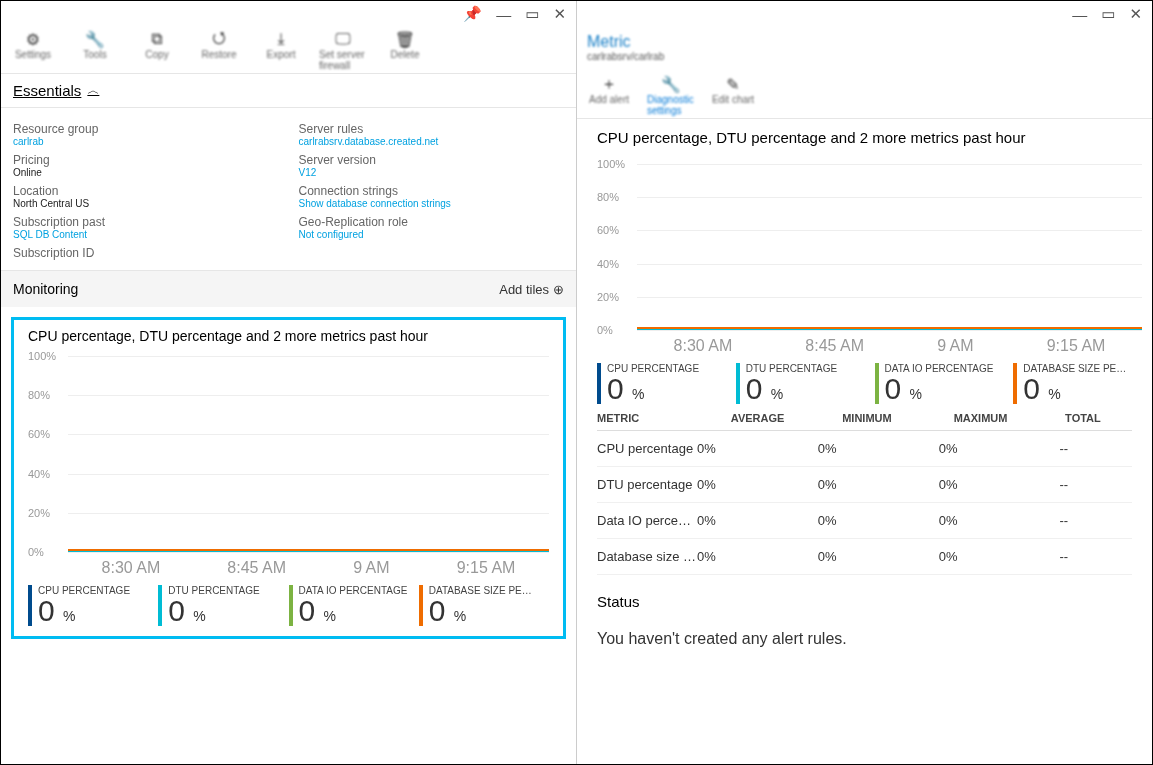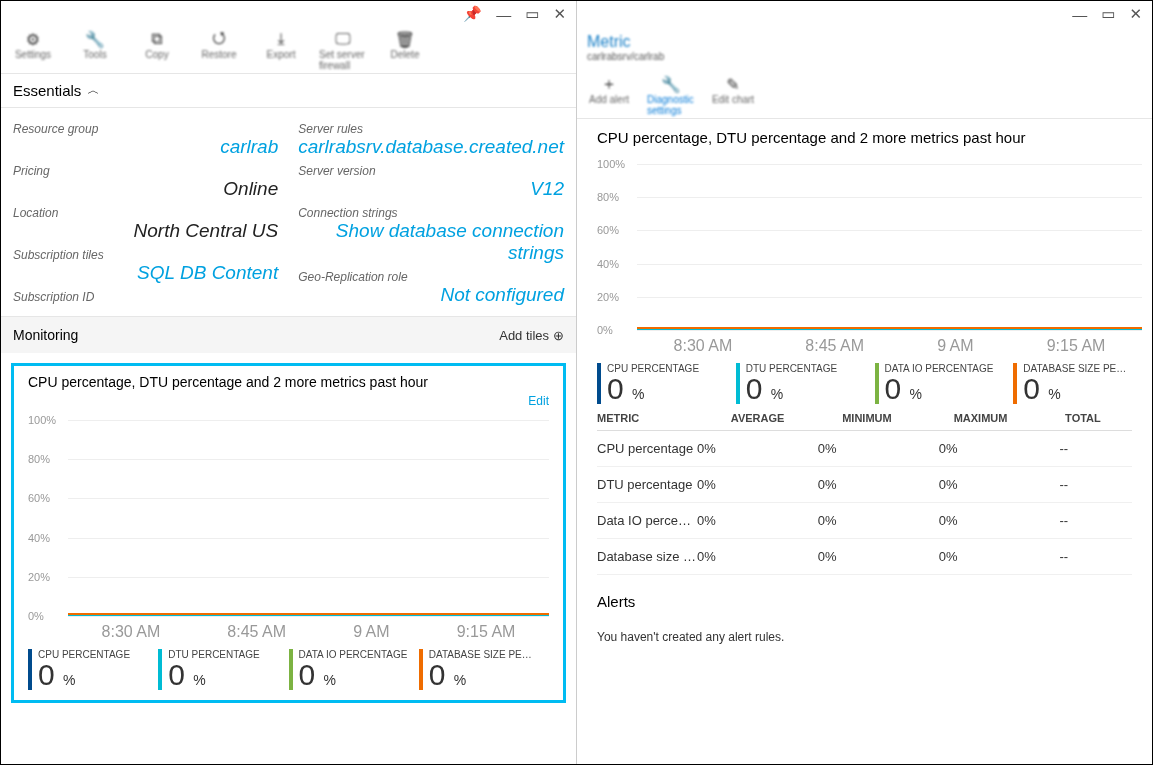--- a/index.html
+++ b/index.html
@@ -11,25 +11,25 @@
 .win-controls span { cursor:pointer; }
 .header-area { padding:10px 10px 6px 10px;}
 .blade-title { font-size:16px; color:#1a80c7; font-family:"Segoe UI Light",sans-serif; filter:blur(1.2px); }
 .blade-sub { font-size:10px; color:#555; filter:blur(1.2px); }
 .toolbar { display:flex; gap:14px; padding:6px 8px 2px 8px; border-bottom:1px solid #e6e6e6; }
 .toolbar2 { display:flex; gap:14px; padding:6px 8px 2px 8px; border-bottom:1px solid #e6e6e6;}
 .tbtn { display:flex; flex-direction:column; align-items:center; width:48px; font-size:10px; color:#666; cursor:pointer; filter:blur(1px); }
 .tbtn .ic { width:20px; height:20px; display:flex; align-items:center; justify-content:center; font-size:16px; color:#333;}
 .tbtn.active { color:#0078d7;}
 .tbtn.active .ic {color:#0078d7;}
-.essentials-bar { padding:8px 12px; font-size:15px; display:flex; align-items:center; gap:6px; border-bottom:1px solid #e6e6e6;}
-.essentials-body { display:flex; padding:8px 12px 10px 12px; font-size:13px; border-bottom:1px solid #e6e6e6; gap:20px;font-style:italic;}
+.essentials-bar { padding:8px 12px; font-size:15px; display:flex; align-items:center; gap:6px; border-bottom:1px solid #e6e6e6;text-decoration:underline;}
+.essentials-body { display:flex; padding:8px 12px 10px 12px; font-size:13px; border-bottom:1px solid #e6e6e6; gap:20px;}
 .col { flex:1; }
 .label { color:#666; font-size:12px; margin-top:6px;}
-.val { color:#222; font-size:19px;text-align:right;}
+.val { color:#222; font-size:10px;}
 .link { color:#00a1e0; cursor:pointer; }
 .section-hdr { padding:10px 12px; display:flex; justify-content:space-between; align-items:center; font-size:14px; background:#f5f5f5;}
 .addtiles { font-size:13px; color:#333; display:flex; gap:4px; cursor:pointer;}
 .chart-tile { margin:10px; border:3px solid #00bcf2; padding:8px 14px 10px 14px; }
 .chart-tile-title { font-size:14px; margin-bottom:4px;}
 .edit-link { text-align:right; font-size:12px; color:#00a1e0; cursor:pointer; }
 .chart-area { position:relative; height:210px; margin-top:5px;}
 .chart-area-r { position:relative; height:180px; margin:5px 10px 0 20px;}
 .ylabel { position:absolute; left:0; font-size:11px; color:#999; transform:translateY(-50%); }
 .grid-line { position:absolute; left:40px; right:0; border-top:1px solid #eee; }
@@ -42,21 +42,21 @@
 .metric-card .mval { font-size:30px; font-weight:300; color:#333; line-height:1;}
 .metric-card .mval .unit { font-size:14px; }
 .right-title { font-size:15px; padding:10px 14px 6px 20px;}
 .table { padding:8px 20px 0 20px; font-size:12px;}
 .table-header { display:flex; font-size:11px; color:#444; font-weight:600; border-bottom:1px solid #ddd; padding-bottom:6px;}
 .table-row { display:flex; padding:10px 0; border-bottom:1px solid #f0f0f0; font-size:13px; color:#333;}
 .c1{flex:1.2} .c2{flex:1} .c3{flex:1} .c4{flex:1} .c5{flex:0.6}
 .ellipsis{white-space:nowrap;overflow:hidden;text-overflow:ellipsis;max-width:100px;}
 .alerts-hdr{font-size:15px; padding:18px 20px 8px 20px;}
 .alerts-cols { display:flex; font-size:11px; font-weight:600; color:#444; padding:6px 20px;}
-.alerts-empty{font-size:12px; padding:12px 20px; color:#333;}
+.alerts-empty{font-size:16px; padding:12px 20px; color:#333;}
 .chev{font-size:12px;}
 </style>
 </head>
 <body>
 
 <div class="panes">
 
   <div class="pane">
     <div class="win-controls">
       <span>📌</span>
@@ -99,21 +99,21 @@
       <span class="chev">︿</span>
     </div>
     <div class="essentials-body">
       <div class="col" id="ess-left">
           <div class="label">Resource group</div>
           <div class="val link">carlrab</div>
           <div class="label">Pricing</div>
           <div class="val">Online</div>
           <div class="label">Location</div>
           <div class="val">North Central US</div>
-          <div class="label">Subscription tiles</div>
+          <div class="label">Subscription past</div>
           <div class="val link">SQL DB Content</div>
           <div class="label">Subscription ID</div>
           <div class="val"></div>
         </div>
       <div class="col" id="ess-right">
           <div class="label">Server rules</div>
           <div class="val link">carlrabsrv.database.created.net</div>
           <div class="label">Server version</div>
           <div class="val link">V12</div>
           <div class="label">Connection strings</div>
@@ -124,21 +124,20 @@
     </div>
     <div class="section-hdr">
       <span>Monitoring</span>
       <span class="addtiles">
         <span>Add tiles</span>
         <span>⊕</span>
       </span>
     </div>
     <div class="chart-tile">
       <div class="chart-tile-title">CPU percentage, DTU percentage and 2 more metrics past hour</div>
-      <div class="edit-link">Edit</div>
       <div class="chart-area" id="chart-left">
           <div class="ylabel" style="top: 203px;">0%</div>
           <div class="grid-line" style="top: 203px;"></div>
           <div class="ylabel" style="top: 163.8px;">20%</div>
           <div class="grid-line" style="top: 163.8px;"></div>
           <div class="ylabel" style="top: 124.6px;">40%</div>
           <div class="grid-line" style="top: 124.6px;"></div>
           <div class="ylabel" style="top: 85.4px;">60%</div>
           <div class="grid-line" style="top: 85.4px;"></div>
           <div class="ylabel" style="top: 46.2px;">80%</div>
@@ -278,16 +277,16 @@
           <div class="table-row">
             <div class="c1 ellipsis">Database size pe...</div>
             <div class="c2">0%</div>
             <div class="c3">0%</div>
             <div class="c4">0%</div>
             <div class="c5">--</div>
           </div>
         </div>
     </div>
 
-    <div class="alerts-hdr">Alerts</div>
+    <div class="alerts-hdr">Status</div>
     <div class="alerts-empty">You haven't created any alert rules.</div>
   </div>
 </div>
 
 </body></html>

